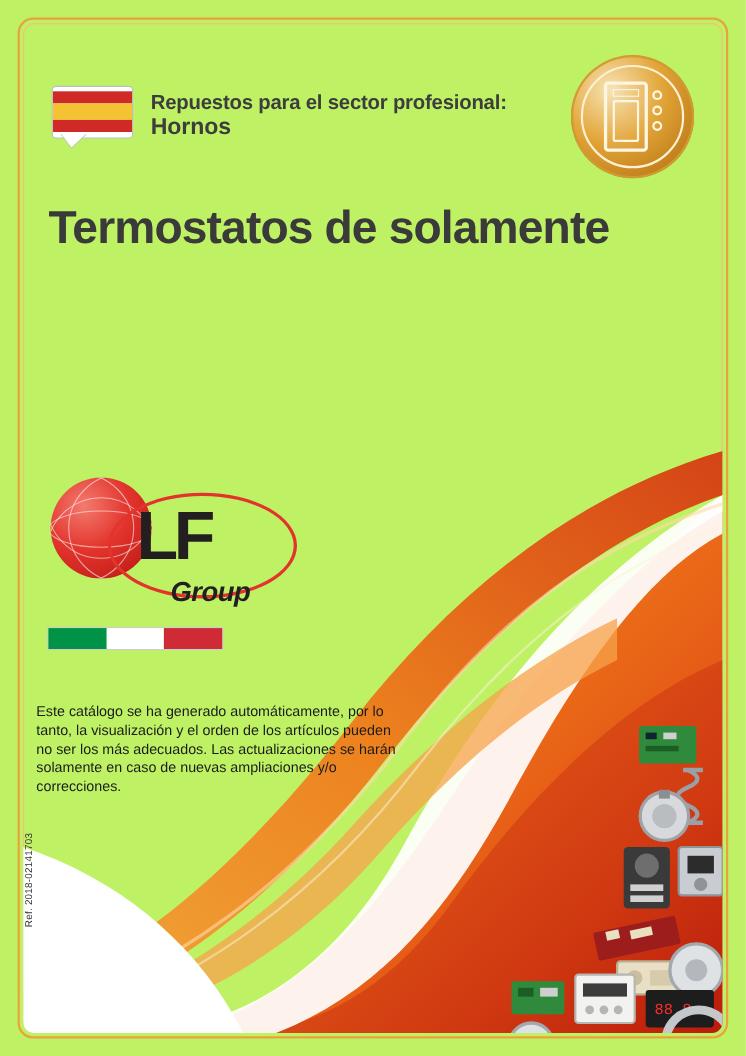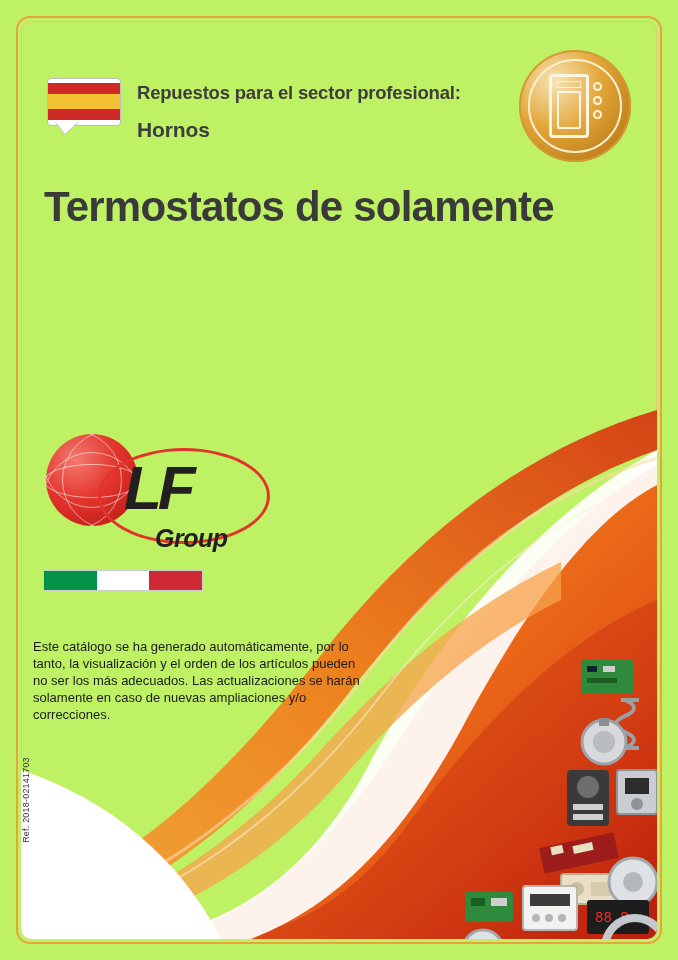--- a/index.html
+++ b/index.html
@@ -84,21 +84,20 @@
     width: 360px;
   }
   .header-line1 {
     font-size: 18.5px;
     font-weight: bold;
     color: #3d3d3d;
     letter-spacing: -0.2px;
     white-space: nowrap;
   }
   .header-line2 {
-    margin-top: 14px;
     font-size: 21px;
     font-weight: bold;
     color: #3d3d3d;
     letter-spacing: -0.1px;
   }
 
   
   .round-icon {
     position: absolute;
     left: 519px; top: 50px;
@@ -198,21 +197,20 @@
     width: 172px; height: 96px;
     border: 3px solid #e2342c;
     border-radius: 50%;
     box-sizing: border-box;
   }
   .logo .lf {
     position: absolute;
     left: 84px; top: 22px;
     font-size: 62px;
     font-weight: bold;
-    font-style: italic;
     color: #231f20;
     letter-spacing: -4px;
   }
   .logo .group {
     position: absolute;
     left: 115px; top: 94px;
     font-size: 25px;
     font-weight: bold;
     font-style: italic;
     color: #231f20;

